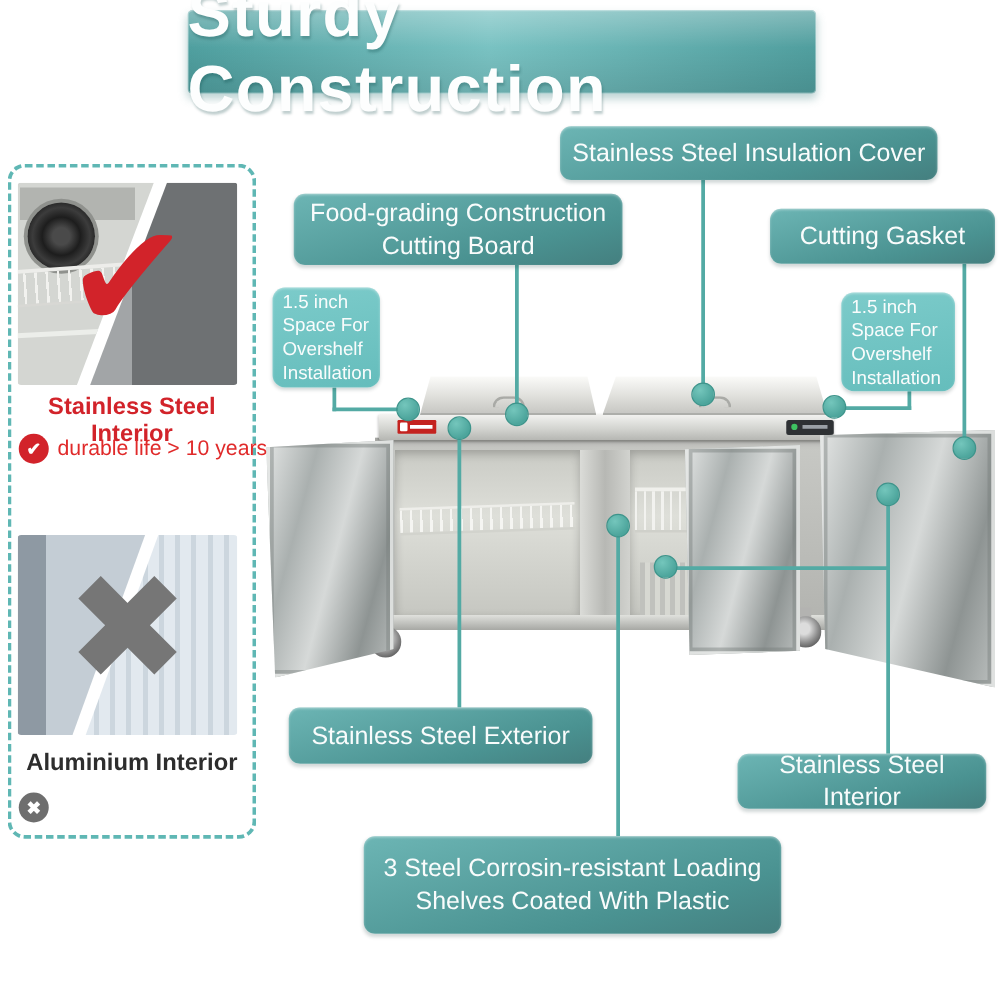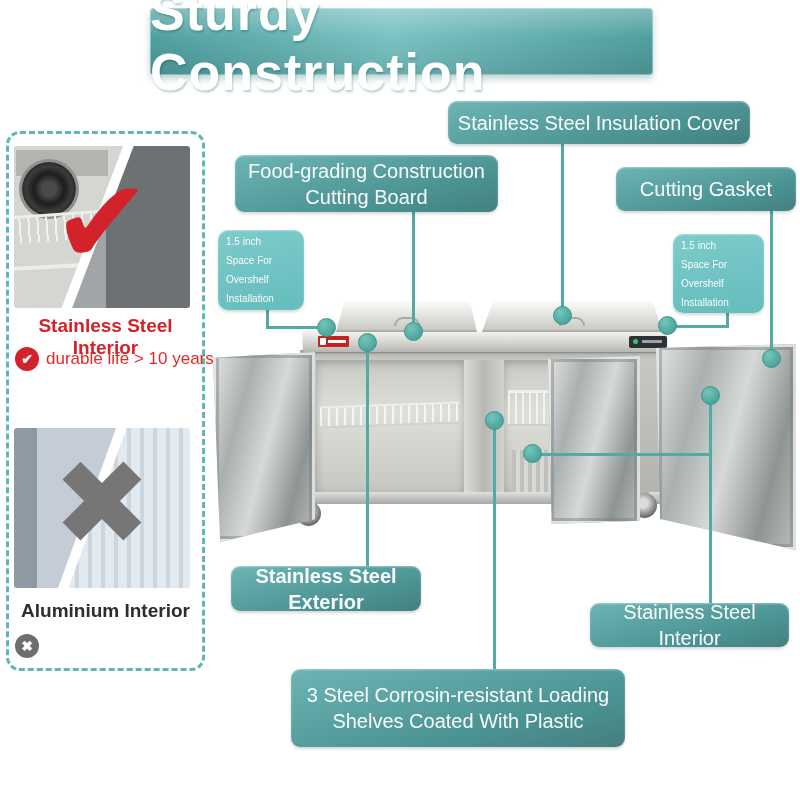--- a/index.html
+++ b/index.html
@@ -111,27 +111,27 @@
   .dot { position:absolute; width:19px; height:19px; border-radius:50%; z-index:6;
     background:radial-gradient(circle at 35% 30%, #74c6bc, #4da59c 70%); border:1px solid #3d948b; }
 
   
   .lbl { position:absolute; z-index:7; border-radius:9px; color:#f9fcfc;
     background:linear-gradient(165deg,#6cb5b4,#4a9291 70%,#447f7f);
     box-shadow:inset 0 1px 2px rgba(255,255,255,.4), 0 2px 3px rgba(0,40,40,.18);
     display:flex; flex-direction:column; align-items:center; justify-content:center;
     text-align:center; font-size:20px; line-height:26px; }
   .lbl.small { background:linear-gradient(170deg,#7ccbca,#65bdbc);
-    font-size:10px; line-height:19px; align-items:flex-start; padding-left:8px; text-align:left; border-radius:10px; }
+    font-size:15px; line-height:19px; align-items:flex-start; padding-left:8px; text-align:left; border-radius:10px; }
   .lbl-insulation { left:448px; top:101px; width:302px; height:43px; }
   .lbl-cutting { left:235px; top:155px; width:263px; height:57px; }
   .lbl-magnetic { left:616px; top:167px; width:180px; height:44px; }
   .lbl-ovl { left:218px; top:230px; width:86px; height:80px; }
   .lbl-ovr { left:673px; top:234px; width:91px; height:79px; }
-  .lbl-exterior { left:231px; top:566px; width:190px; height:45px;font-weight:bold; }
+  .lbl-exterior { left:231px; top:566px; width:243px; height:45px; }
   .lbl-interior { left:590px; top:603px; width:199px; height:44px; }
   .lbl-shelves { left:291px; top:669px; width:334px; height:78px; }
   .lbl span { display:block; }
 </style>
 </head>
 <body>
 
 <div id="stage">
 
   <div class="banner">Sturdy Construction</div>

